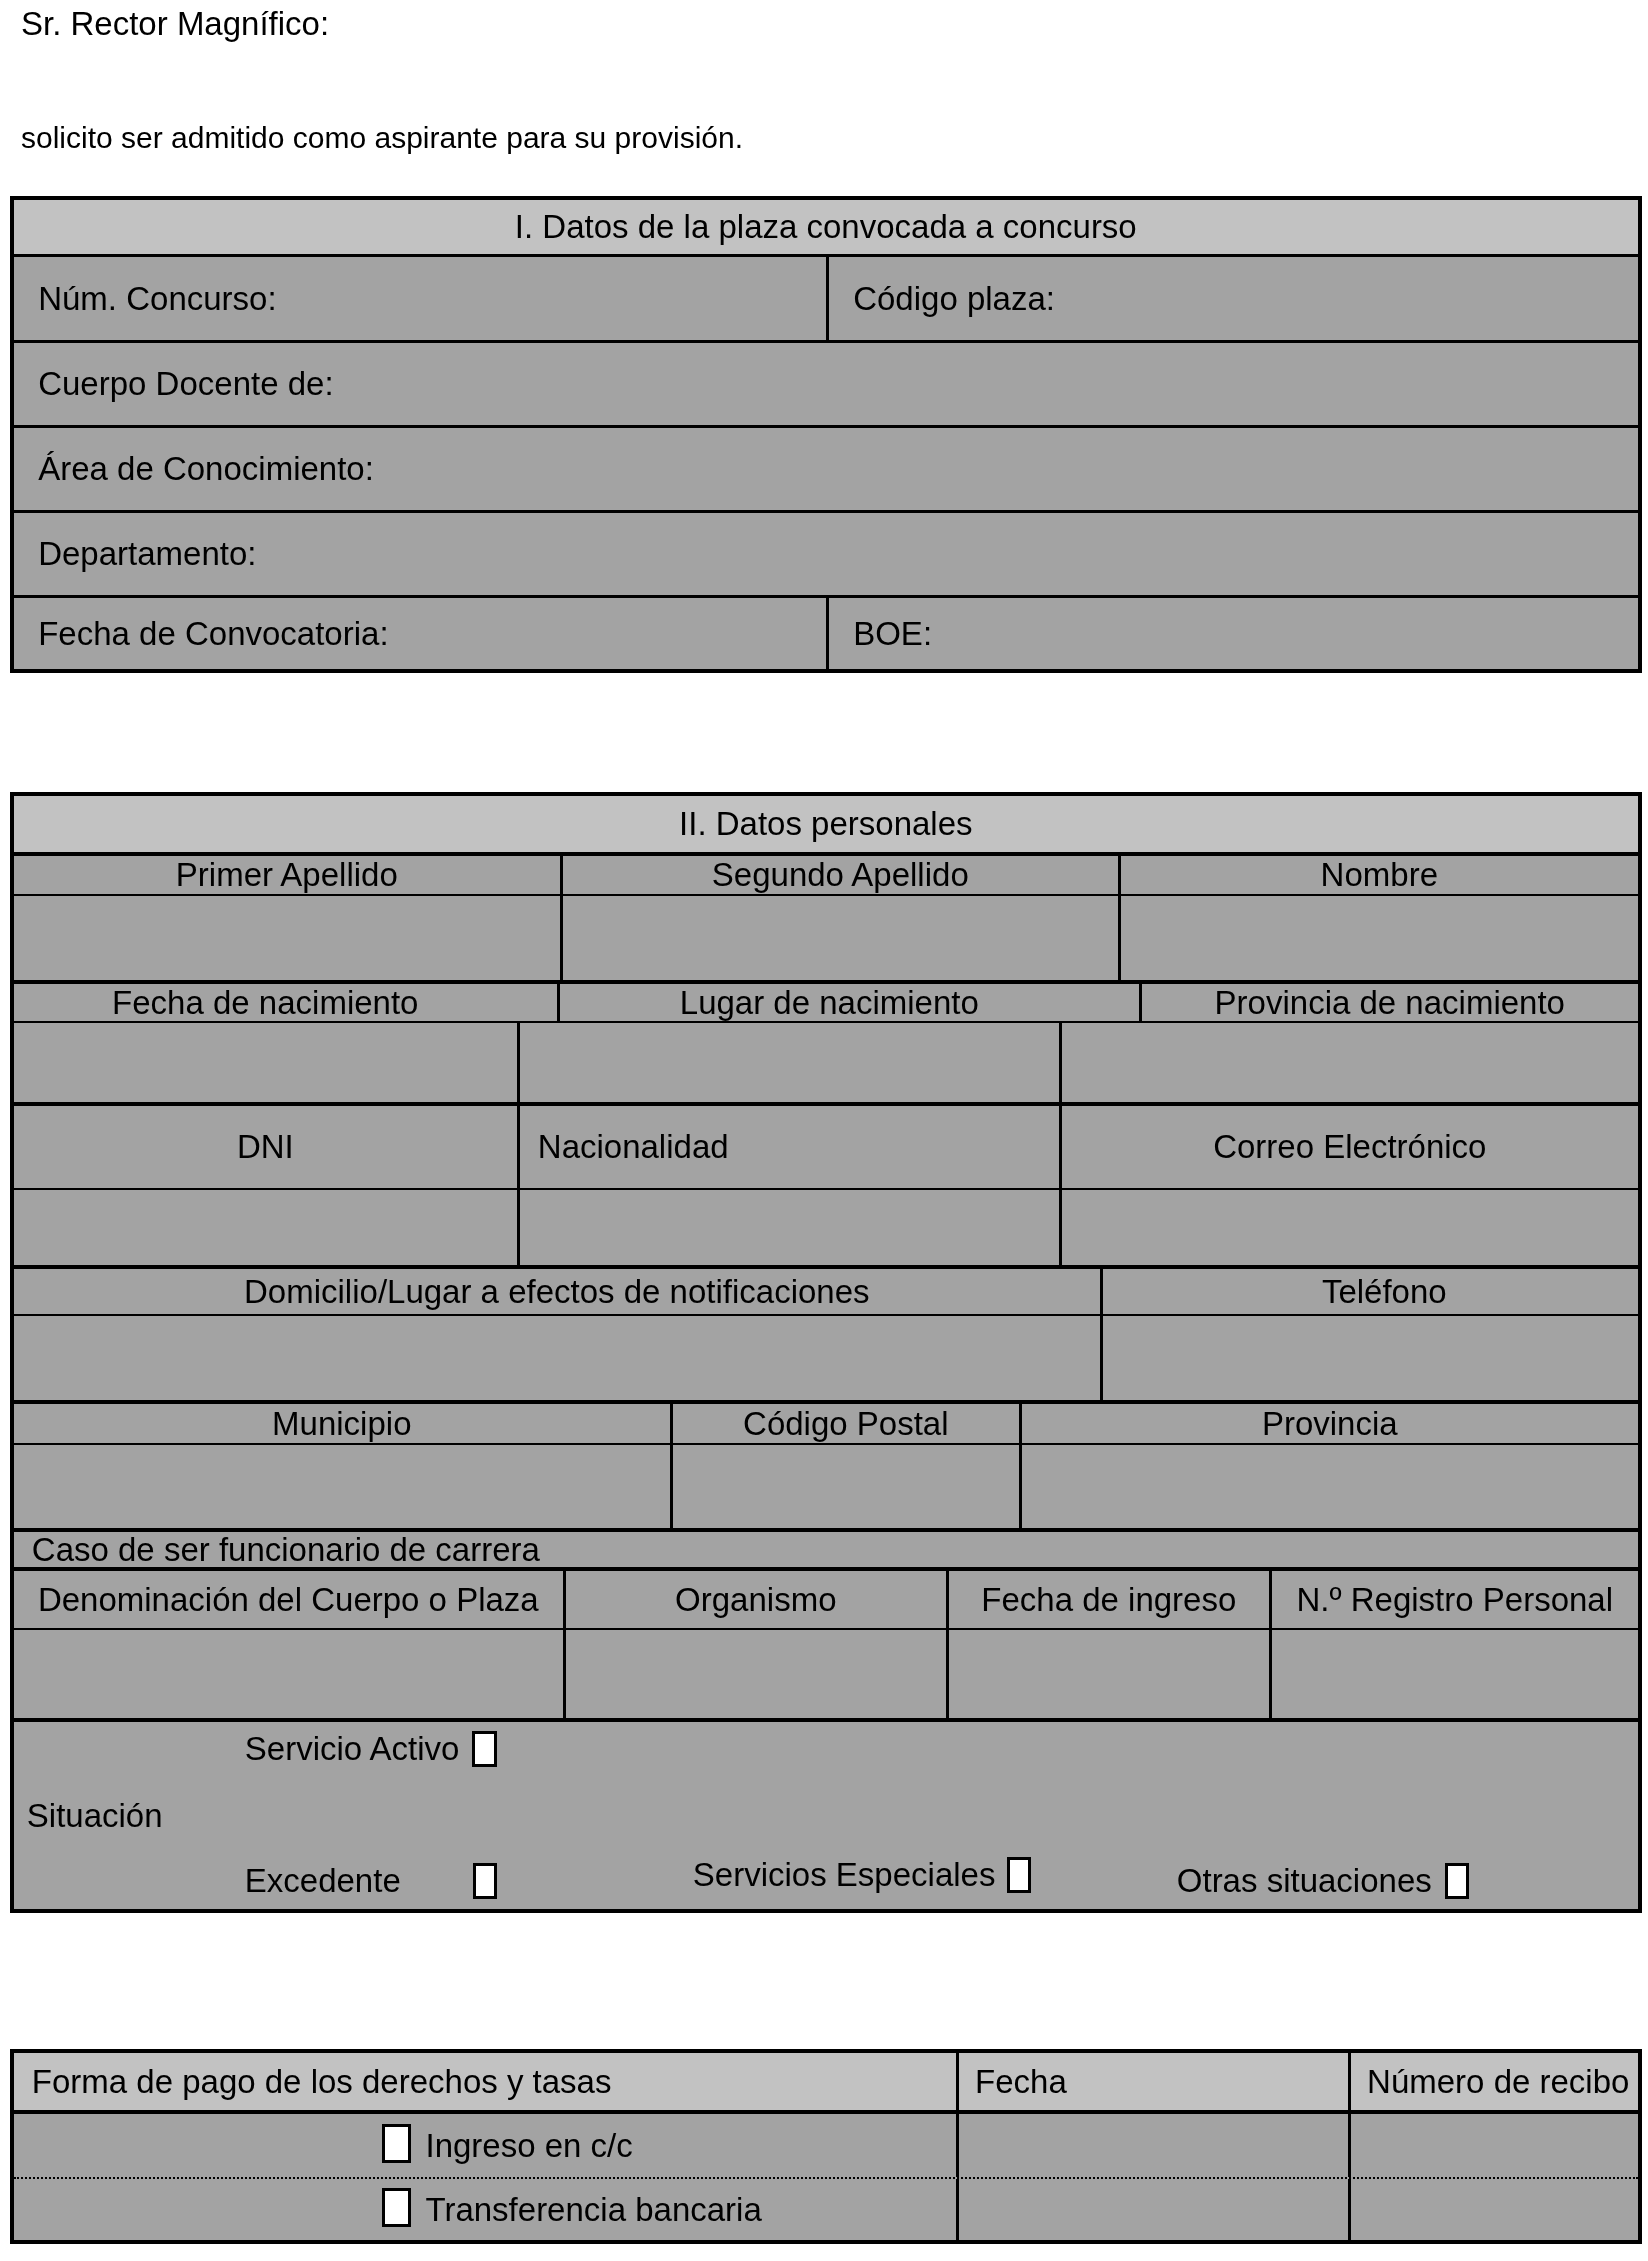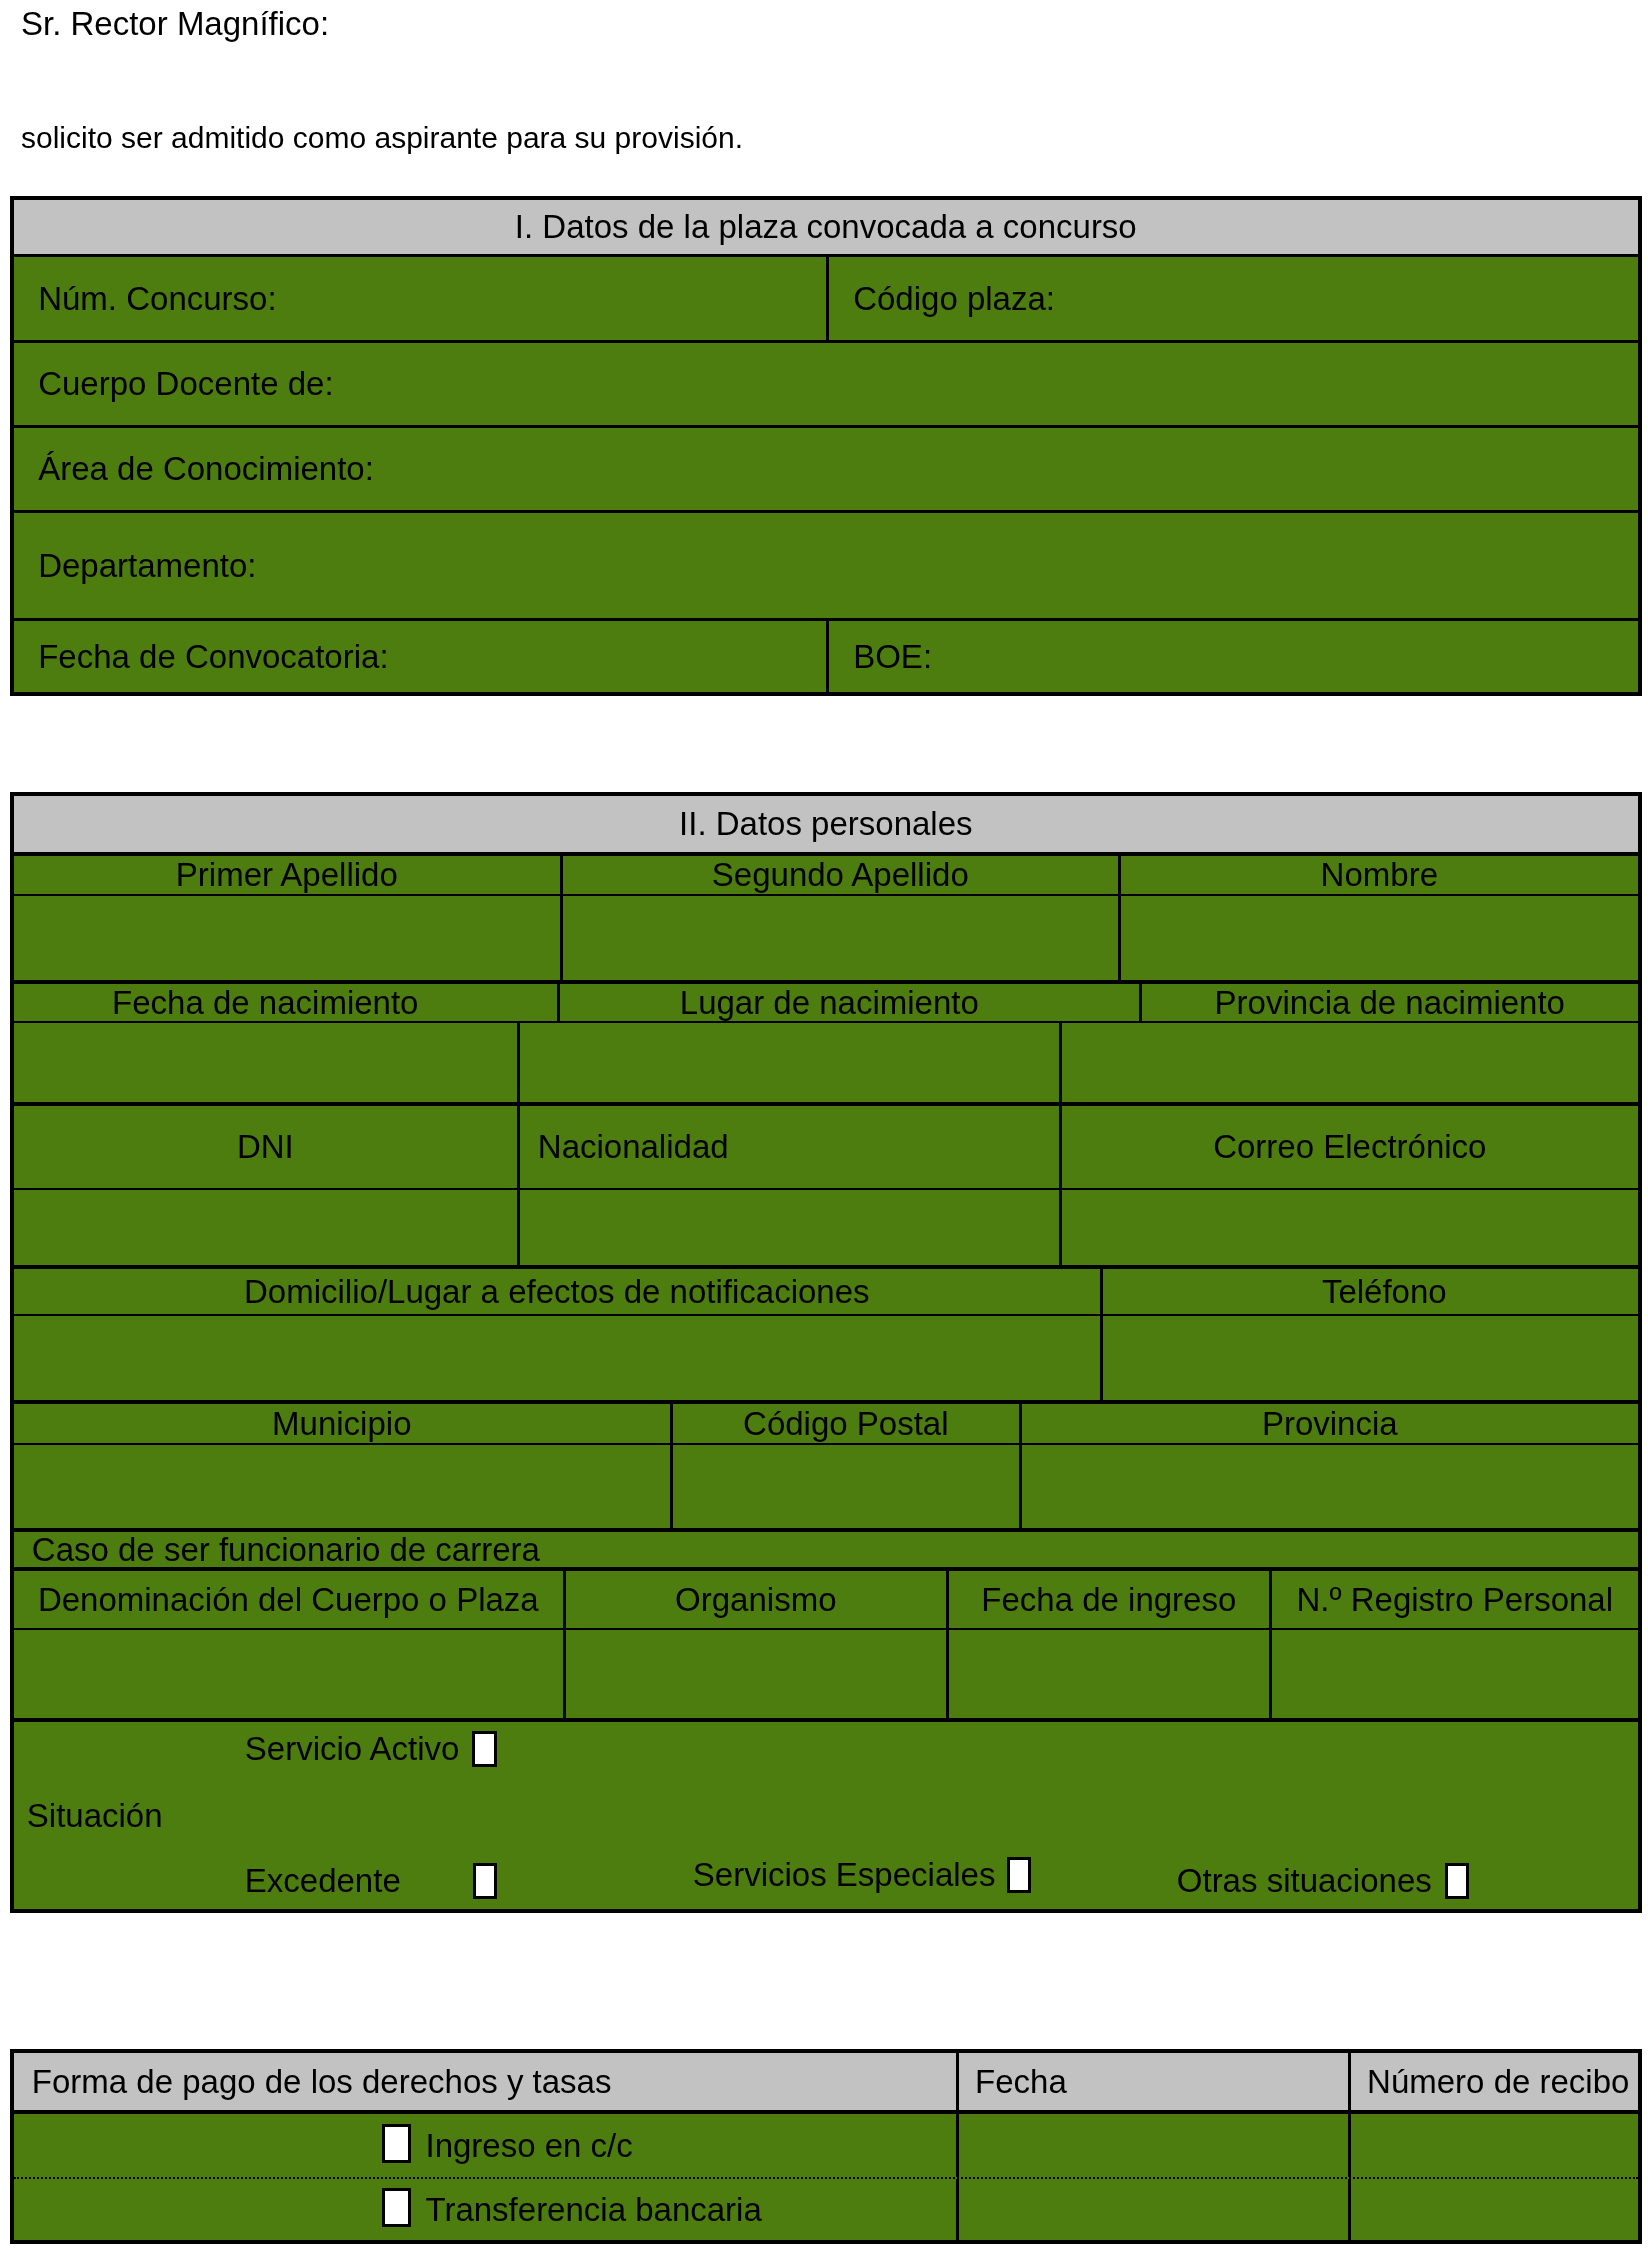--- a/index.html
+++ b/index.html
@@ -7,21 +7,21 @@
     position:relative; width:1649px; height:2261px; background:#ffffff;
     font-family:"Liberation Sans","DejaVu Sans",sans-serif; color:#000;
     overflow:hidden;
   }
   .txt { position:absolute; white-space:nowrap; }
   .salutation { left:21px; top:4.9px; font-size:33px; }
   .intro1 { left:21px; top:81px; font-size:30px; }
   .intro2 { left:21px; top:121px; font-size:30px; }
   .blankgap { display:inline-block; width:167px; }
 
-  .tbl { position:absolute; left:9.8px; width:1632px; border:4.9px solid #000; box-sizing:border-box; background:#4d7c0f; }
+  .tbl { position:absolute; left:9.8px; width:1632px; border:4.9px solid #000; box-sizing:border-box; background:#a3a3a3; }
   .row { display:flex; box-sizing:border-box; align-items:center; font-size:33px; }
   .hdr { background:#c2c2c2; justify-content:center; }
   .hdr.leftalign { justify-content:flex-start; }
   .cell { box-sizing:border-box; height:100%; display:flex; align-items:center; }
   .cell.vline { border-left:3.3px solid #000; }
   .cell.center { justify-content:center; }
   .cell.padl { padding-left:24.4px; }
   .sep5 { border-top:4.1px solid #000; }
   .sep4 { border-top:3.3px solid #000; }
   .sep3 { border-top:2.4px solid #000; }
@@ -56,21 +56,21 @@
       <div class="cell padl" style="flex:1;">
         <span>Código plaza:</span>
       </div>
     </div>
     <div class="row sep4 padl cell" style="height:85px; width:100%;">
       <span>Cuerpo Docente de:</span>
     </div>
     <div class="row sep4 padl cell" style="height:85px; width:100%;">
       <span>Área de Conocimiento:</span>
     </div>
-    <div class="row sep4 padl cell" style="height:108px; width:100%;">
+    <div class="row sep4 padl cell" style="height:85px; width:100%;">
       <span>Departamento:</span>
     </div>
     <div class="row sep4" style="height:74px;">
       <div class="cell padl" style="flex:0 0 815px; border-right:3.3px solid #000;">
         <span>Fecha de Convocatoria:</span>
       </div>
       <div class="cell padl" style="flex:1;">
         <span>BOE:</span>
       </div>
     </div>

